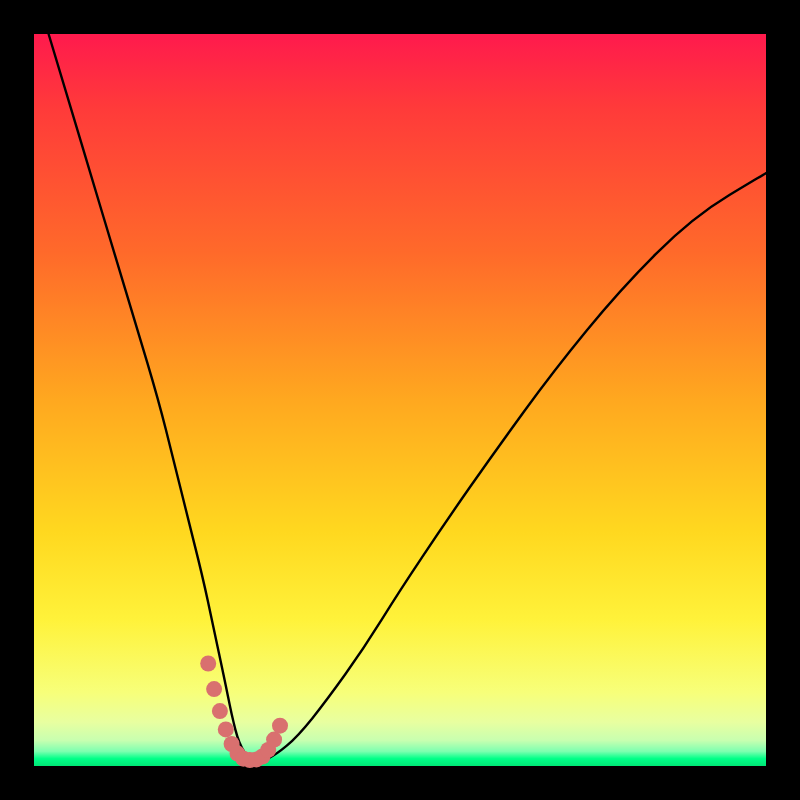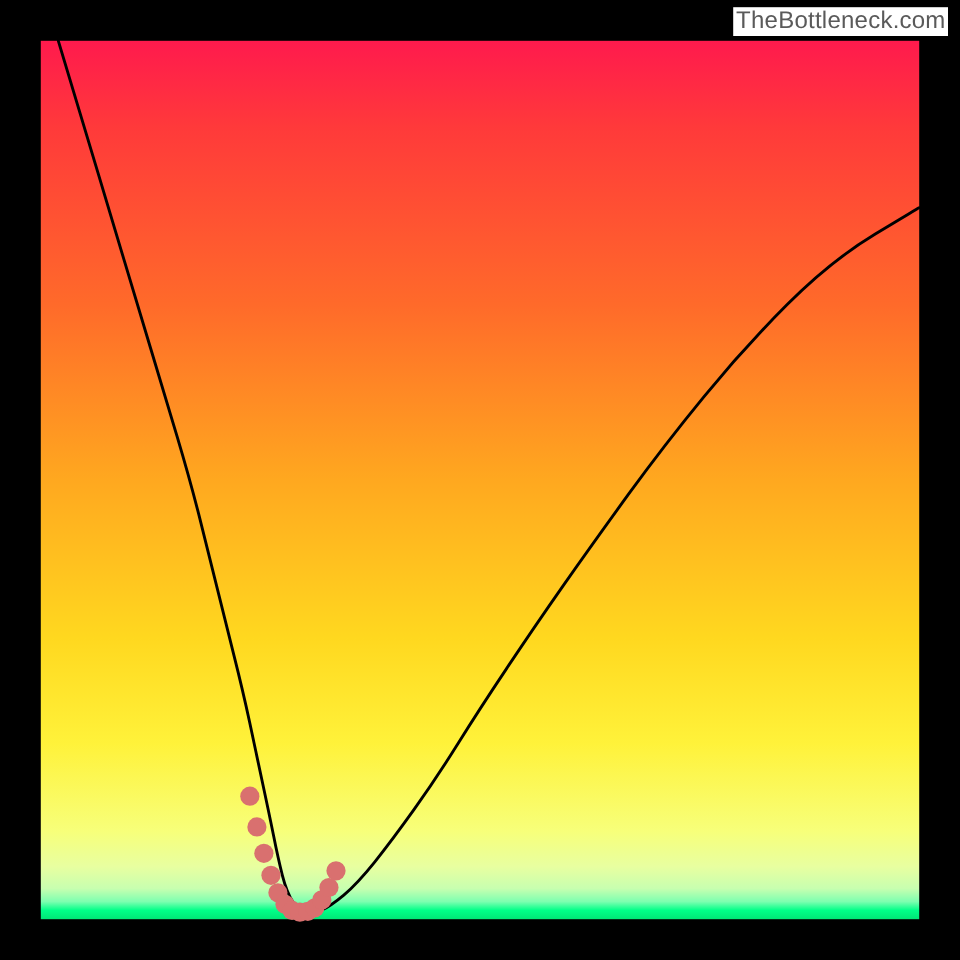--- a/index.html
+++ b/index.html
@@ -79,14 +79,13 @@
         <circle cx="209.4" cy="724.7" r="8" fill="#d9706f"></circle>
         <circle cx="215.9" cy="726.1" r="8" fill="#d9706f"></circle>
         <circle cx="222.5" cy="725.4" r="8" fill="#d9706f"></circle>
         <circle cx="228.4" cy="722.5" r="8" fill="#d9706f"></circle>
         <circle cx="234.2" cy="715.9" r="8" fill="#d9706f"></circle>
         <circle cx="240.1" cy="705.6" r="8" fill="#d9706f"></circle>
         <circle cx="246.0" cy="691.7" r="8" fill="#d9706f"></circle>
       </g>
   </svg>
 
-  <div class="watermark">TheBottleneck.com</div>
 </div>
 
 </body></html>

